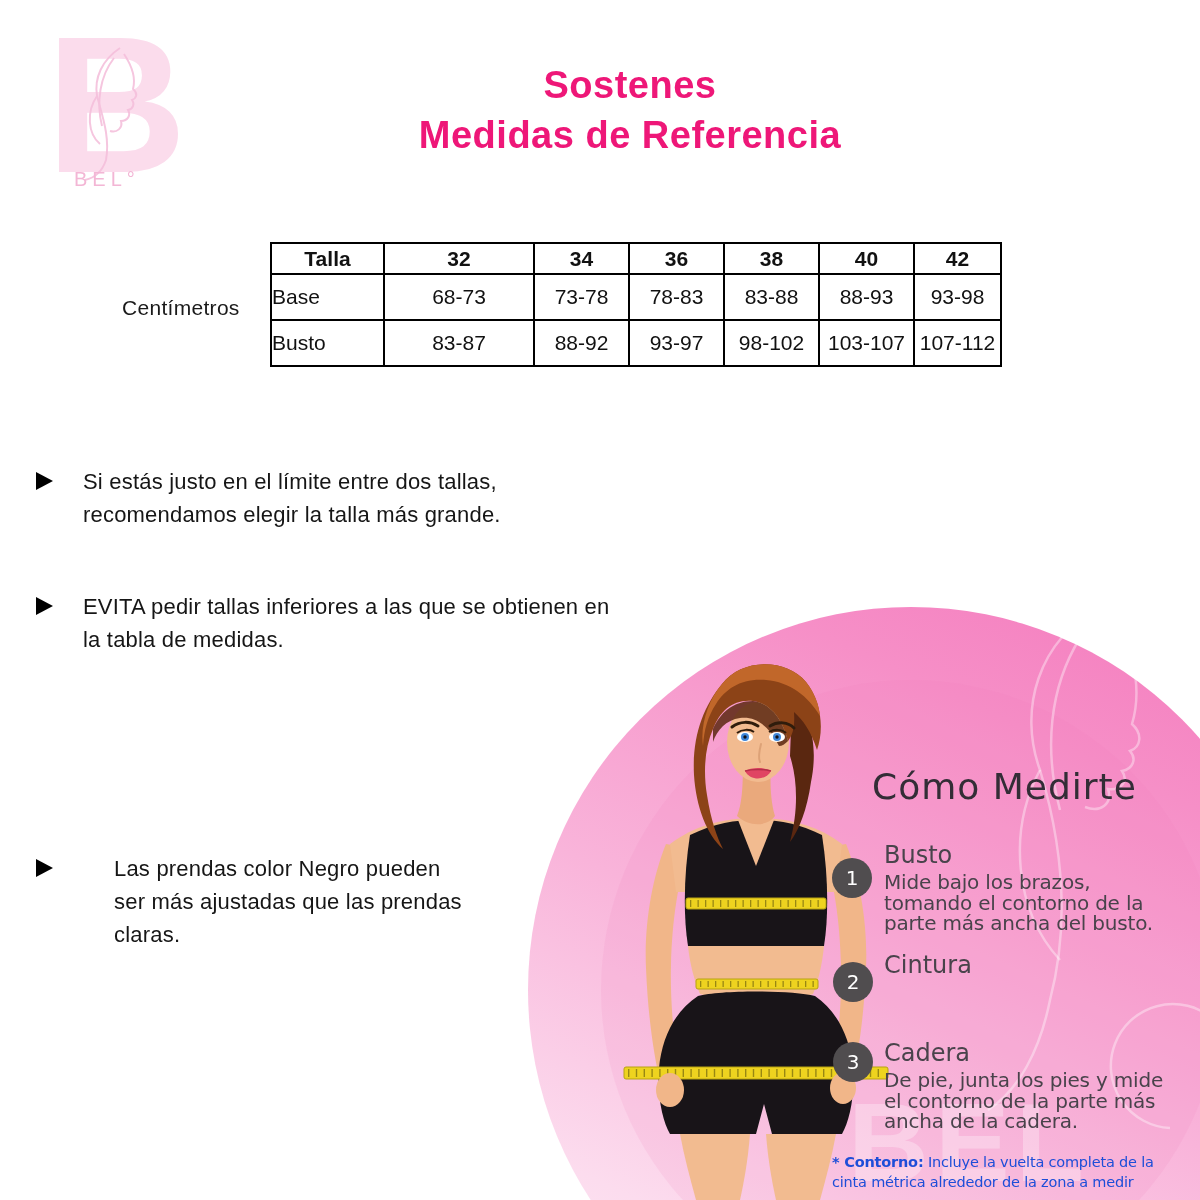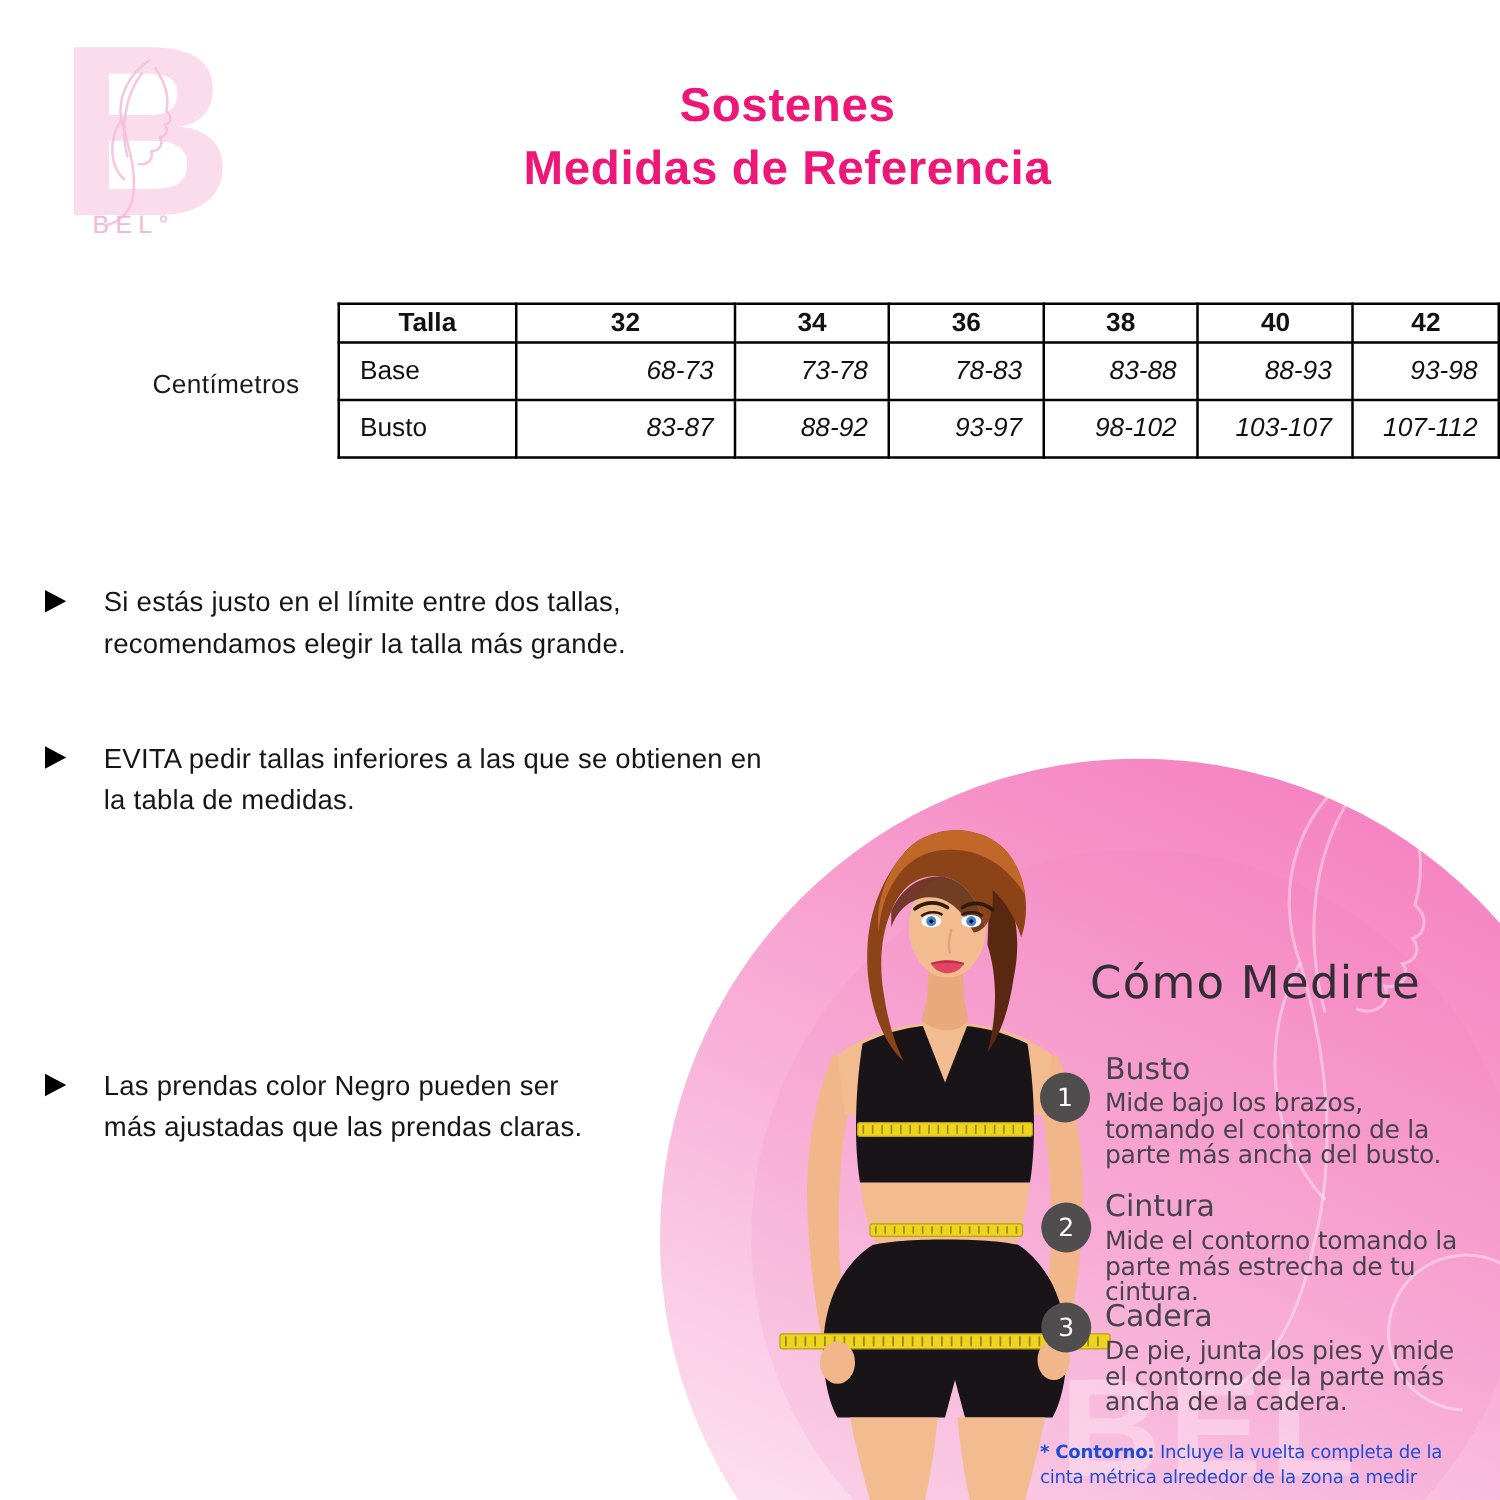--- a/index.html
+++ b/index.html
@@ -9,38 +9,38 @@
   
   .logo{position:absolute;left:28px;top:14px;width:165px;height:190px;}
 
   
   .title{position:absolute;left:230px;top:60px;width:800px;text-align:center;
          color:#ee1778;font-weight:bold;font-size:38px;line-height:50px;letter-spacing:0.5px;}
 
   
   .unit-label{position:absolute;left:122px;top:296px;font-size:21px;color:#1a1a1a;letter-spacing:0.3px;}
   table.size-table{position:absolute;left:270px;top:242px;border-collapse:collapse;table-layout:fixed;}
-  table.size-table td,table.size-table th{border:2px solid #000;padding:0 16px;font-size:21px;color:#111;background:#fff;}
+  table.size-table td,table.size-table th{border:2px solid #000;padding:0 0;font-size:21px;color:#111;background:#fff;}
   table.size-table tr.hdr td,table.size-table tr.hdr th{height:29px;}
   table.size-table tr.data td,table.size-table tr.data th{height:44px;}
   .col-label{width:111px;text-align:left;}
   .col-sz0{width:148px;} .col-sz{width:93px;} .col-szl{width:85px;}
-  td.center{text-align:right;font-style:italic;}
+  td.center{text-align:center;}
   .talla{font-weight:bold;text-align:center;}
   .size-pink{font-weight:bold;color:#f4187c;text-align:center;font-size:22px;}
 
   
   .note{position:absolute;display:flex;align-items:flex-start;color:#161616;
         font-size:22px;line-height:33px;letter-spacing:0.2px;}
   .note .tri{flex:0 0 30px;margin-top:7px;width:0;height:0;
         border-top:9px solid transparent;border-bottom:9px solid transparent;border-left:17px solid #000;}
   .note-1{left:36px;top:465px;width:505px;}
   .note-2{left:36px;top:590px;width:575px;}
   .note-3{left:36px;top:703px;width:510px;}
-  .note-4{left:36px;top:852px;width:440px;}
+  .note-4{left:36px;top:852px;width:440px;gap:31px;}
 
   
   .pink-circle{position:absolute;left:528px;top:607px;width:766px;height:766px;border-radius:50%;
      background:linear-gradient(205deg,#f478bc 0%,#f68fc7 22%,#f9b4da 52%,#fcdcee 80%,#fdf0f8 100%);}
   .inner-circle{position:absolute;left:601px;top:680px;width:620px;height:620px;border-radius:50%;
      background:rgba(240,120,186,0.13);}
   .wm-face{position:absolute;left:920px;top:598px;width:310px;height:580px;}
   .wm-bel{position:absolute;left:848px;top:1078px;font-size:112px;font-weight:bold;letter-spacing:6px;
      color:rgba(255,255,255,0.30);}
 
@@ -224,21 +224,20 @@
   <div class="badge badge-3">
     <span>3</span>
   </div>
 
   <div class="step step-busto">
     <h3>Busto</h3>
     <p>Mide bajo los brazos, tomando el contorno de la parte más ancha del busto.</p>
   </div>
   <div class="step step-cintura">
     <h3>Cintura</h3>
-    <p>Mide el contorno tomando la parte más estrecha de tu cintura.</p>
   </div>
   <div class="step step-cadera">
     <h3>Cadera</h3>
     <p>De pie, junta los pies y mide el contorno de la parte más ancha de la cadera.</p>
   </div>
 
   <div class="footnote">
     <b>* Contorno:</b>
     <span>Incluye la vuelta completa de la cinta métrica alrededor de la zona a medir</span>
   </div>

